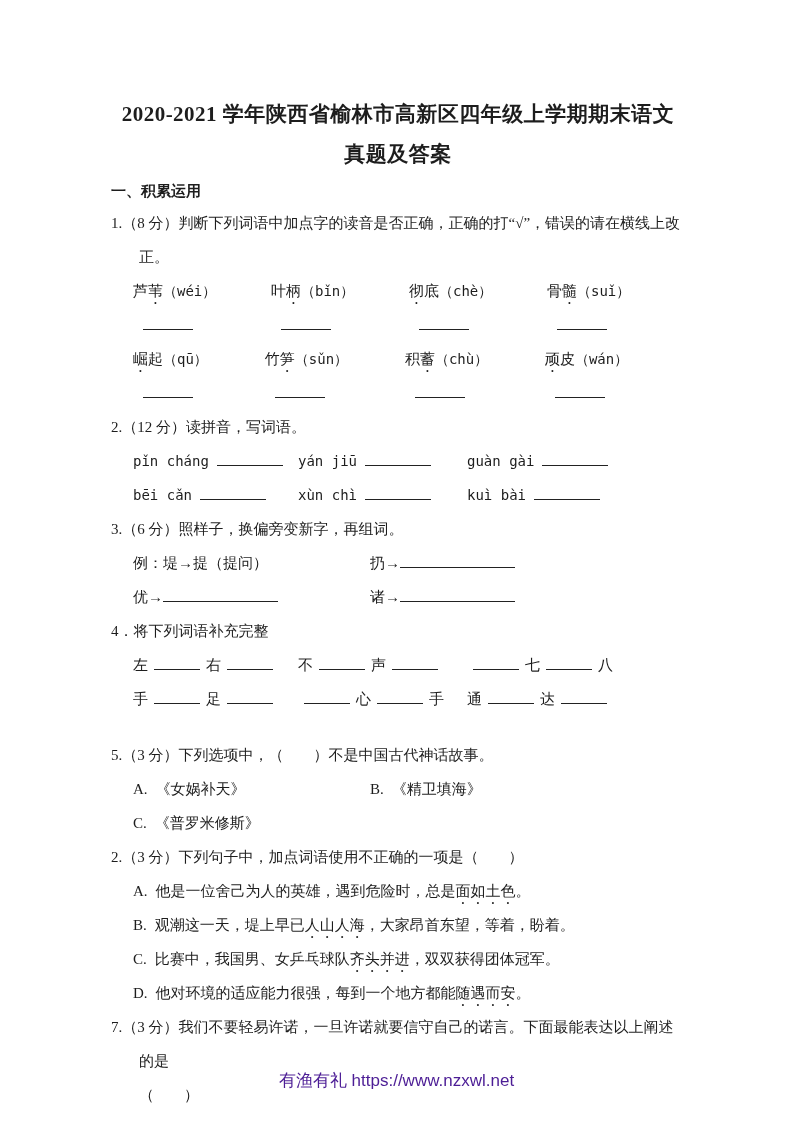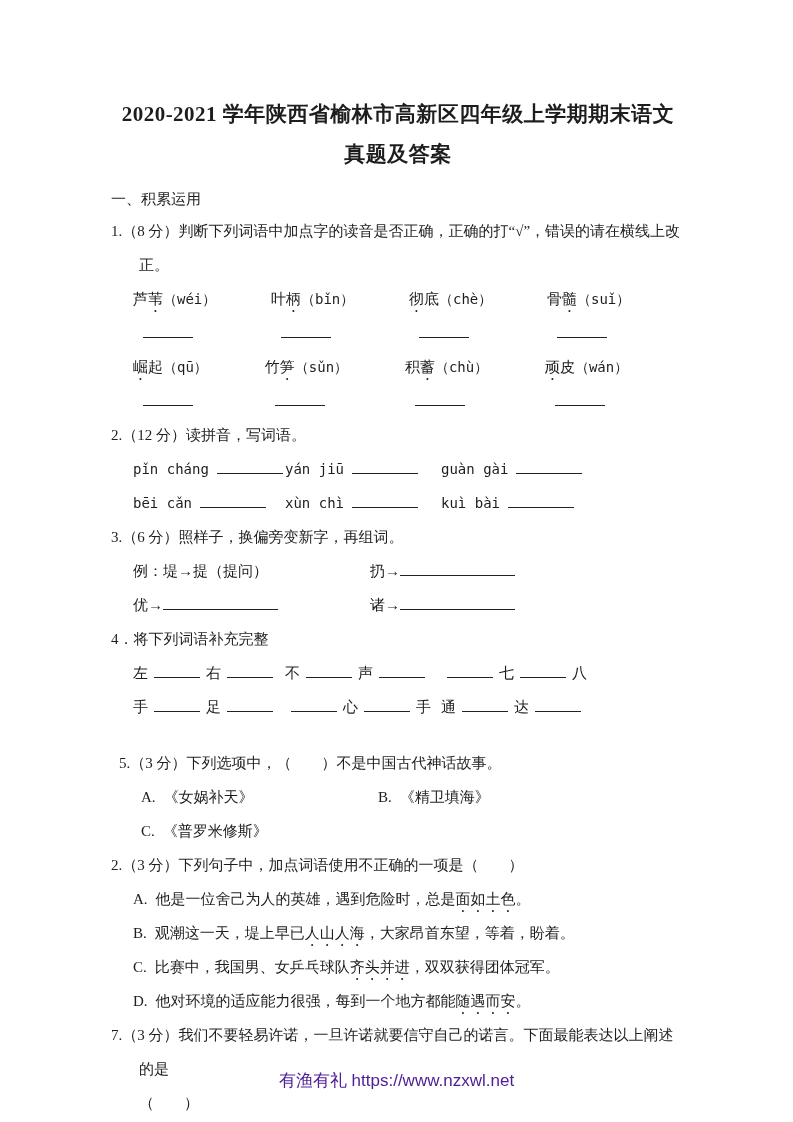--- a/index.html
+++ b/index.html
@@ -17,36 +17,36 @@
   .title {
     text-align:center;
     font-weight:bold;
     font-size:21px;
     line-height:40px;
     letter-spacing:0.5px;
     margin:0 -30px 4px -30px;
     white-space:nowrap;
   }
   .section-heading {
-    font-weight:normal;
+    font-weight:bold;
     font-size:15px;
     line-height:26px;
-    margin:12px 0 2px 0;
+    margin:4px 0 2px 0;
   }
   .stem {
     line-height:34px;
     padding-left:28px;
     text-indent:-28px;
   }
   .line { line-height:34px; }
   .indent { padding-left:22px; }
   .row4 { display:flex; justify-content:center; }
-  .cols3 { display:grid; grid-template-columns:152px 156px 1fr; }
+  .cols3 { display:grid; grid-template-columns:152px 156px 1fr;gap:13px; }
   .cols2 { display:grid; grid-template-columns:237px 1fr; }
-  .gap-top { margin-top:22px;margin-left:8px; }
+  .gap-top { margin-top:22px; }
   .blank {
     display:inline-block;
     height:0.95em;
     border-bottom:1px solid #222222;
   }
   .b1 { width:50px; margin-left:10px; }
   .b2 { width:66px; margin-left:8px; }
   .b3 { width:115px; }
   .b4 { width:46px; margin:0 6px; }
   .py {

